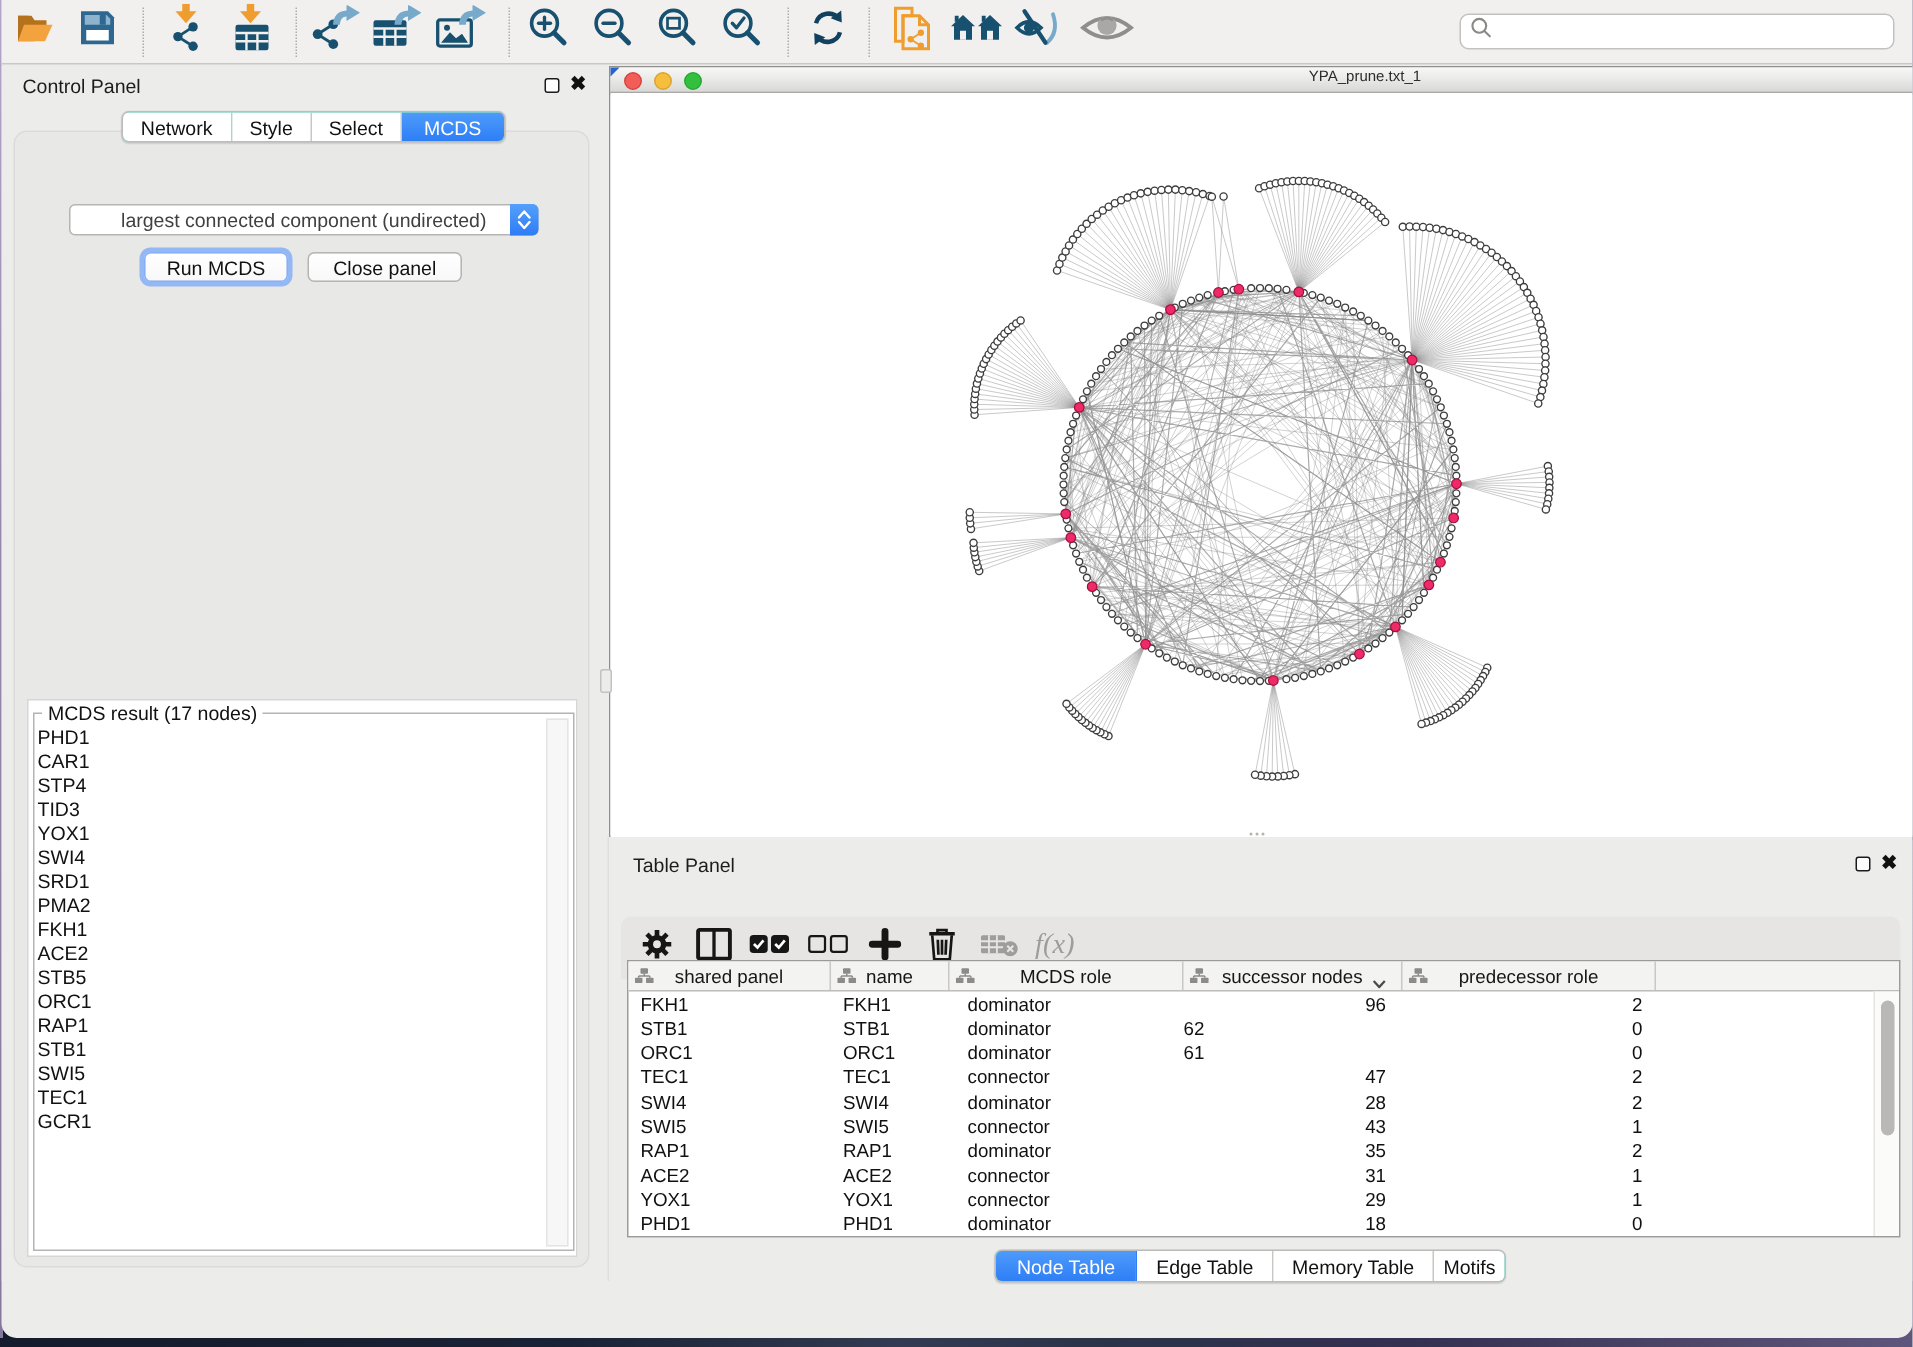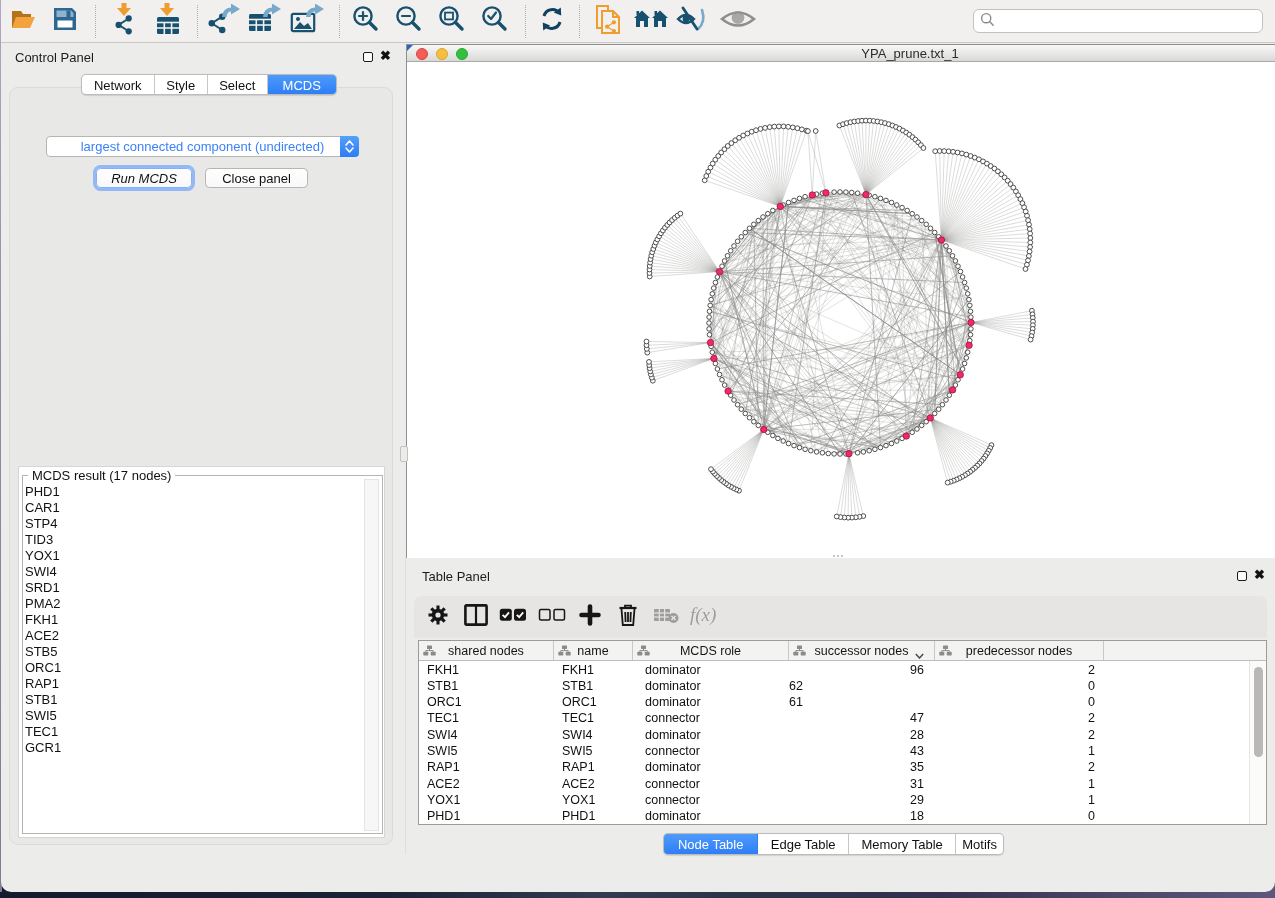--- a/index.html
+++ b/index.html
@@ -45,30 +45,30 @@
   .seg { font-size:13px; color:#111; text-align:center; padding-top:2.5px; height:100%;
     border-right:1px solid #c8c7c6; background:#fff; cursor:default; }
   .seg:last-child { border-right:none; }
   .seg.sel { background:linear-gradient(180deg,#4e9bfb 0%,#2e7ef6 100%); color:#fff;
     border-right-color:#2e7ef6; }
 
   #cp-tabs { left:80px; top:30px; width:256px; height:21px; }
 
   #mcds-opt-label { left:0; top:71px; width:405px; text-align:center; font-size:13px; color:#111; }
   #mcds-combo { left:45px; top:92px; width:313px; height:21px; background:#fff;
-    border:1px solid #b6b5b4; border-radius:4px; font-size:13px; color:#3b82f6;
+    border:1px solid #b6b5b4; border-radius:4px; font-size:13px; color:#404040;
     display:flex; align-items:center; justify-content:center; }
   #mcds-combo .spinner { position:absolute; right:-1px; top:-1px; width:19px; height:21px;
     background:linear-gradient(180deg,#55a0fc,#2d7cf5); border-radius:0 4px 4px 0;
     display:flex; flex-direction:column; align-items:center; justify-content:center; gap:1px; }
   .btn { position:absolute; background:linear-gradient(180deg,#ffffff,#f8f8f8);
     border:1px solid #b6b5b4; border-radius:4.5px; font-size:13px; color:#111;
     text-align:center; font-family:"Liberation Sans",sans-serif; }
   #btn-run { left:95px; top:124px; width:96px; height:20px;
-    box-shadow:0 0 0 3px rgba(77,144,254,0.55); border-color:#85aefc;font-style:italic; }
+    box-shadow:0 0 0 3px rgba(77,144,254,0.55); border-color:#85aefc; }
   #btn-close-panel { left:204px; top:124px; width:103px; height:20px; }
 
   #mcds-result-panel { left:17px; top:422px; width:367px; height:372px; background:#fff;
     border:1px solid #d7d6d5; }
   #mcds-group-border { position:absolute; left:3px; top:8px; width:361px; height:359px;
     border:1px solid #b5b4b3; }
   #mcds-group-title { position:absolute; left:9px; top:1px; background:#fff; padding:0 4px;
     font-size:13px; color:#111; }
   #mcds-list { position:absolute; left:6px; top:17px; font-size:13px; color:#111; line-height:16px; }
   #mcds-scrollbar { position:absolute; right:5px; top:12px; width:15px; height:352px;
@@ -82,30 +82,30 @@
   
   #net-window { left:405px; top:44px; width:870px; height:514px;
     border:1px solid #8f8f8e; border-right:none; background:#fff; }
   #net-titlebar { position:absolute; left:0; top:0; width:100%; height:17px;
     background:linear-gradient(180deg,#f7f7f6 0%,#e9e9e8 50%,#d8d8d7 100%);
     border-bottom:1px solid #a9a8a7; }
   #net-corner { position:absolute; left:0; top:0; width:0; height:0;
     border-top:6px solid #2d63c8; border-right:6px solid transparent; }
   .tl { position:absolute; top:2.5px; width:12px; height:12px; border-radius:50%; }
   #net-title { position:absolute; left:503px; top:1px; transform:translateX(-50%);
-    font-size:13px; color:#2c2c2c; white-space:nowrap; }
+    font-size:10px; color:#2c2c2c; white-space:nowrap; }
   #net-canvas { position:absolute; left:0; top:18px; width:869px; height:495px; background:#fff; }
   #net-bottom-grip { left:830px; top:554px; width:14px; height:4px; display:flex; gap:2px;
     align-items:center; justify-content:center; }
   #net-bottom-grip i { width:2px; height:2px; background:#b4b3b2; border-radius:50%; }
 
   
   #table-panel { left:405px; top:560px; width:870px; height:294px; background:#ececeb; }
   #tp-title { left:16px; top:9px; font-size:13px; color:#1c1c1c; }
-  #tp-toolbar { left:8px; top:36px; width:853px; height:42px; background:#e6e5e4;
+  #tp-toolbar { left:8px; top:51px; width:853px; height:42px; background:#e6e5e4;
     border-radius:7px 7px 0 0; }
   .tp-icon { position:absolute; top:50%; transform:translate(-50%,-50%); }
   #node-table { left:12px; top:80px; width:849px; height:185px; background:#fff;
     border:1px solid #9c9b9a; }
   #nt-header { position:absolute; left:0; top:0; width:847px; height:20px; background:#f3f3f2;
     border-bottom:1px solid #bfbebd; }
   .nt-hcell { position:absolute; top:0; height:19px; border-right:1px solid #c9c8c7;
     font-size:12.5px; color:#161616; }
   .nt-hcell .lbl { position:absolute; left:0; right:0; top:2.5px; text-align:center; }
   .branch-ico { position:absolute; left:4px; top:4px; }
@@ -787,21 +787,21 @@
      <rect x="0.3" y="6.8" width="5" height="3.6" rx="0.6"></rect>
                   <rect x="7.7" y="6.8" width="5" height="3.6" rx="0.6"></rect>
                 </g>
      <g stroke="#8c8b8a" stroke-width="1">
                   <line x1="6.5" y1="4" x2="6.5" y2="5.6"></line>
                   <line x1="2.8" y1="5.6" x2="10.2" y2="5.6"></line>
                   <line x1="2.8" y1="5.6" x2="2.8" y2="6.8"></line>
                   <line x1="10.2" y1="5.6" x2="10.2" y2="6.8"></line>
                 </g>
               </svg></span>
-            <span class="lbl">shared nodes</span>
+            <span class="lbl">shared panel</span>
           </div>
           <div class="nt-hcell" style="left:135px;width:79px">
             <span class="branch-ico"><svg width="13" height="11" viewBox="0 0 13 11" xmlns="http://www.w3.org/2000/svg">
                 <g fill="#8c8b8a">
                   <rect x="4" y="0.5" width="5" height="3.6" rx="0.6"></rect>
      <rect x="0.3" y="6.8" width="5" height="3.6" rx="0.6"></rect>
                   <rect x="7.7" y="6.8" width="5" height="3.6" rx="0.6"></rect>
                 </g>
      <g stroke="#8c8b8a" stroke-width="1">
                   <line x1="6.5" y1="4" x2="6.5" y2="5.6"></line>
@@ -853,21 +853,21 @@
      <rect x="0.3" y="6.8" width="5" height="3.6" rx="0.6"></rect>
                   <rect x="7.7" y="6.8" width="5" height="3.6" rx="0.6"></rect>
                 </g>
      <g stroke="#8c8b8a" stroke-width="1">
                   <line x1="6.5" y1="4" x2="6.5" y2="5.6"></line>
                   <line x1="2.8" y1="5.6" x2="10.2" y2="5.6"></line>
                   <line x1="2.8" y1="5.6" x2="2.8" y2="6.8"></line>
                   <line x1="10.2" y1="5.6" x2="10.2" y2="6.8"></line>
                 </g>
               </svg></span>
-            <span class="lbl">predecessor nodes</span>
+            <span class="lbl">predecessor role</span>
           </div>
           <div class="nt-hcell" style="left:847px;width:0px;border-right:none"></div>
         </div>
       <div id="nt-rows">
           <div class="nt-row" style="top:0.0px">
        <span class="nt-cell" style="left:8px">FKH1</span>
        <span class="nt-cell" style="left:143px">FKH1</span>
        <span class="nt-cell" style="left:226px">dominator</span>
        <span class="nt-cell" style="left:370px;width:135px;text-align:right">96</span>
        <span class="nt-cell" style="left:516px;width:160px;text-align:right">2</span>

